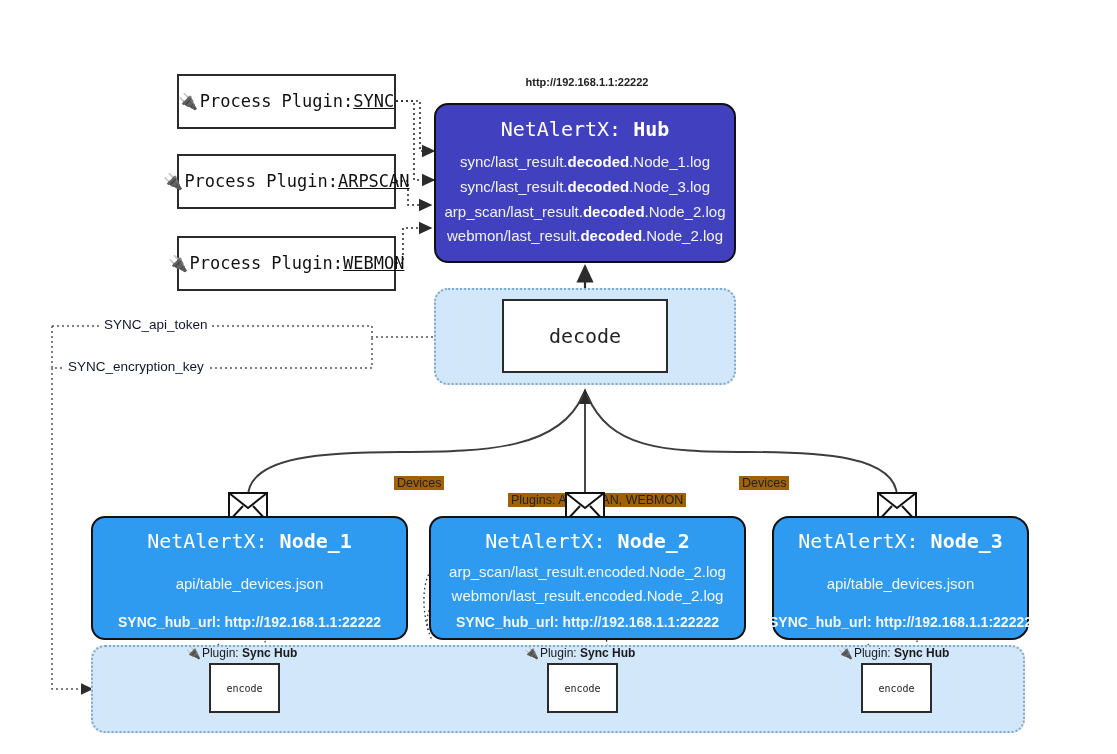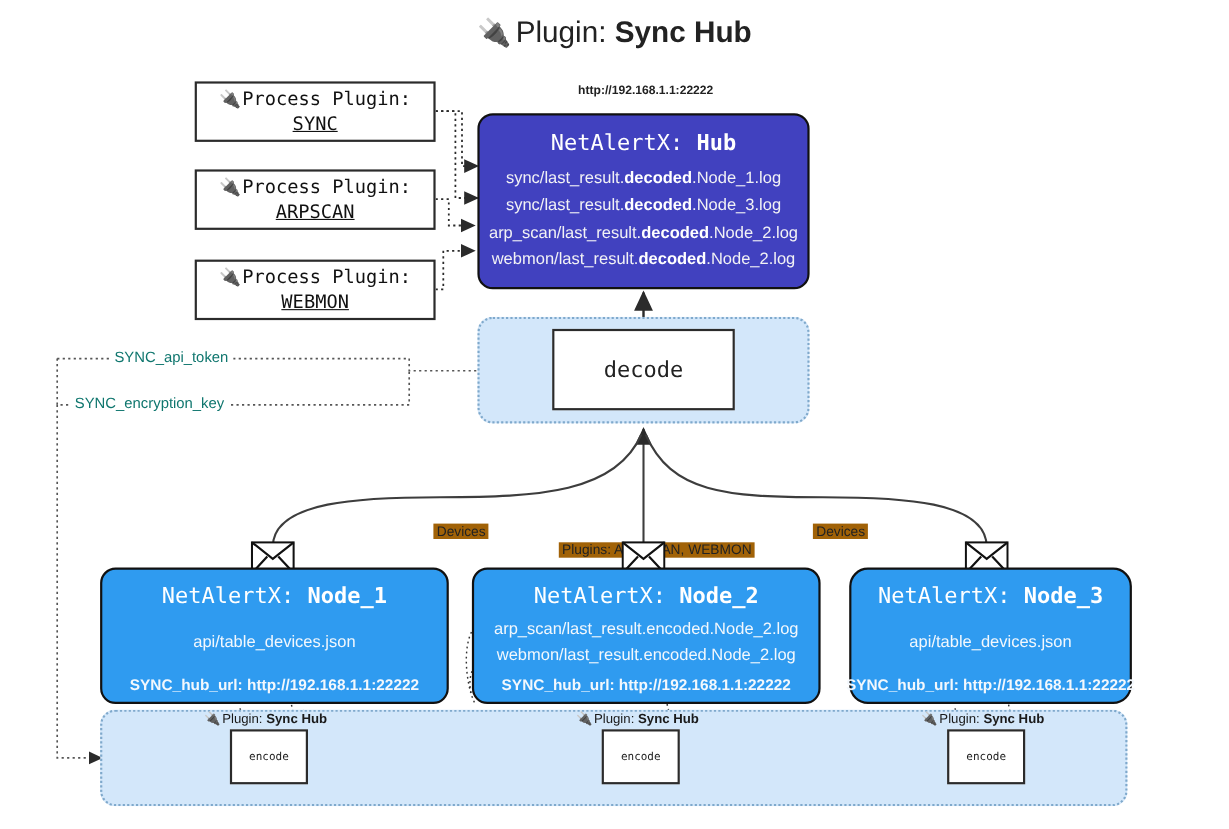--- a/index.html
+++ b/index.html
@@ -12,21 +12,21 @@
 
   
   #title{position:absolute;left:0;top:14px;width:1117px;text-align:center;
          font-size:27px;color:#222;white-space:nowrap;}
   #title .plug{font-size:25px;margin-right:4px;display:inline-block;transform:rotate(0deg);}
   #title b{font-weight:bold;}
 
   
   .procbox{border:2px solid #2b2b2b;background:#ffffff;
            font-family:"DejaVu Sans Mono", monospace;font-size:17px;
-           display:flex;flex-direction:column;align-items:center;justify-content:center;
+           display:flex;flex-direction:row;align-items:center;justify-content:center;
            line-height:1.35;color:#111;}
   .procbox .l1{white-space:nowrap;}
   .procbox .l2{white-space:nowrap;text-decoration:underline;}
   .procbox .plug{font-family:"DejaVu Sans",sans-serif;font-size:16px;margin-right:1px;}
 
   
   #hub{background:#4141bf;border:2px solid #111;border-radius:14px;
        display:flex;flex-direction:column;align-items:center;
        padding-top:12px;box-shadow:0 0 0 0 transparent;}
   #hub .hdr{font-family:"DejaVu Sans Mono",monospace;font-size:20px;color:#fff;
@@ -57,21 +57,21 @@
                 margin-top:11px;white-space:nowrap;}
   .nodebox .hdr b{font-weight:bold;}
   .nodebox .lines{flex:1;display:flex;flex-direction:column;align-items:center;
                   justify-content:center;width:100%;}
   .nodebox .line{font-size:15px;color:#f3f8fd;line-height:1.55;white-space:nowrap;}
   .nodebox .foot{font-size:14px;font-weight:bold;color:#f3f8fd;margin-bottom:8px;white-space:nowrap;}
 
   
   .edgelabel{position:absolute;font-size:12.5px;color:#222;white-space:nowrap;
              background:#a16207;padding:0 3px;margin-top:32px;}
-  .varlabel{position:absolute;font-size:13.5px;color:#0f766e;white-space:nowrap;
+  .varlabel{position:absolute;font-size:13.5px;color:#0f172a;white-space:nowrap;
             background:#ffffff;padding:0 4px;}
 
   
   .envelope{position:absolute;width:40px;height:30px;}
 </style>
 </head>
 <body>
 
 <div id="stage">
 
@@ -119,24 +119,20 @@
     <path d="M896,633 C872,612 870,585 888,572" fill="none" stroke="#333" stroke-width="1.3" stroke-dasharray="1.6,3"></path>
     <path d="M896,518 C902,560 910,610 920,655" fill="none" stroke="#333" stroke-width="1.3" stroke-dasharray="1.6,3"></path>
     <path d="M868,644 C880,668 842,686 860,688" fill="none" stroke="#333" stroke-width="1.3" stroke-dasharray="1.6,3" marker-end="url(#ahd)"></path>
     <path d="M926,688 C940,686 938,660 926,644" fill="none" stroke="#333" stroke-width="1.3" stroke-dasharray="1.6,3"></path>
 
     <path d="M248,522 L248,512" fill="none" stroke="#2b2b2b" stroke-width="2" marker-end="url(#ah)"></path>
     <path d="M585,522 L585,512" fill="none" stroke="#2b2b2b" stroke-width="2" marker-end="url(#ah)"></path>
     <path d="M897,522 L897,512" fill="none" stroke="#2b2b2b" stroke-width="2" marker-end="url(#ah)"></path>
   </svg>
 
-  <div id="title">
-    <span class="plug">🔌</span><span>Plugin:</span>
-    <b>Sync Hub</b>
-  </div>
 
   <div class="node procbox" style="left:177px;top:74px;width:219px;height:55px;">
     <div class="l1"><span class="plug">🔌</span><span>Process Plugin:</span></div>
     <div class="l2">SYNC</div>
   </div>
 
   <div class="node procbox" style="left:177px;top:154px;width:219px;height:55px;">
     <div class="l1"><span class="plug">🔌</span><span>Process Plugin:</span></div>
     <div class="l2">ARPSCAN</div>
   </div>

